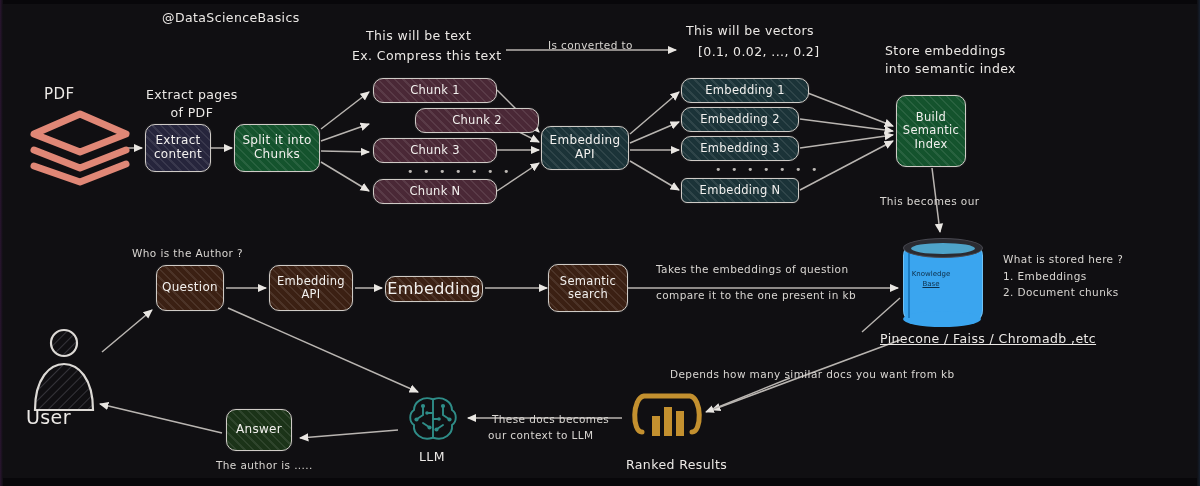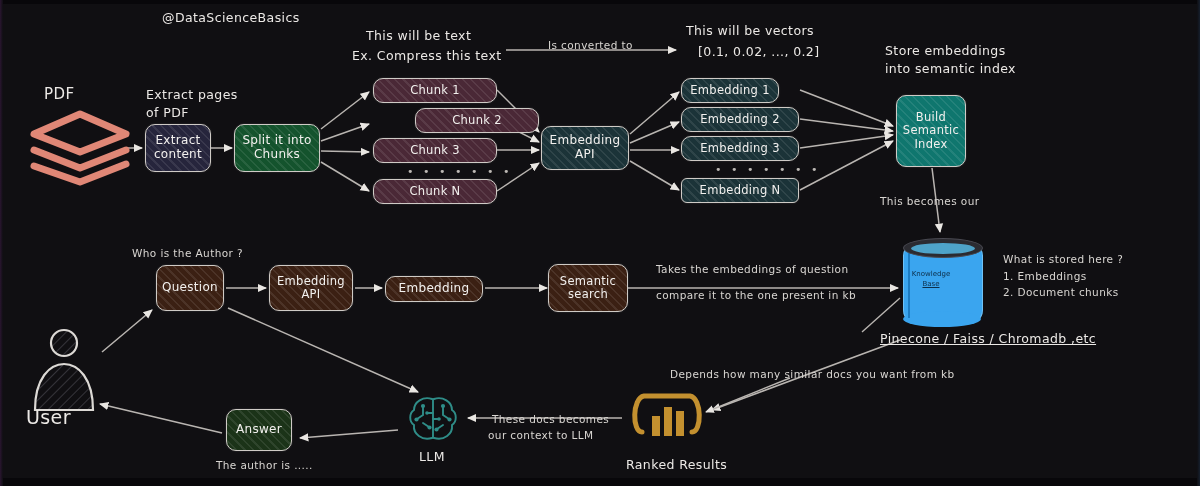--- a/index.html
+++ b/index.html
@@ -38,21 +38,21 @@
       rgba(255,255,255,.085) 0px,
       rgba(255,255,255,.085) 1.5px,
       rgba(255,255,255,0) 1.5px,
       rgba(255,255,255,0) 6px);
   }
   
   .n-navy{background:#26253c;}
   .n-maroon{background:#14532d;}
   .n-chunk{background:#4a2836;}
   .n-teal{background:#1b3338;}
-  .n-purple{background:#0f766e;}
+  .n-purple{background:#14532d;}
   .n-brown{background:#3b2013;}
   .n-green{background:#1b3318;}
 
   .label{
     position:absolute;color:#ece9e6;
     font-family:"DejaVu Sans",sans-serif;
     white-space:pre;line-height:1.45;
     letter-spacing:.4px;
   }
   .lbl-sm{font-size:10.5px;color:#d9d6d2;}
@@ -156,21 +156,21 @@
     <svg viewBox="0 0 108 78" width="108" height="78">
       <g fill="none" stroke="#e08776" stroke-width="7" stroke-linejoin="round" stroke-linecap="round">
         <path d="M54 6 L100 26 L54 44 L8 26 Z"></path>
         <path d="M8 42 L54 60 L100 42"></path>
         <path d="M8 58 L54 74 L100 56"></path>
       </g>
     </svg>
   </div>
   <div class="label lbl-lg" style="left:44px;top:84px;">PDF</div>
 
-  <div class="label lbl-md" style="left:146px;top:86px;">Extract pages
+  <div class="label lbl-md" style="left:146px;top:86px;text-align:center;">Extract pages
 of PDF</div>
 
   <div class="node n-navy" style="left:145px;top:124px;width:66px;height:48px;font-size:12px;">
     <span>Extract
 content</span>
   </div>
 
   <div class="node n-maroon" style="left:234px;top:124px;width:86px;height:48px;font-size:12px;">
     <span>Split it into
 Chunks</span>
@@ -195,21 +195,21 @@
   </div>
 
   <div class="node n-teal" style="left:541px;top:126px;width:88px;height:44px;font-size:12px;">
     <span>Embedding
 API</span>
   </div>
 
   <div class="label lbl-md" style="left:686px;top:22px;">This will be vectors</div>
   <div class="label lbl-md" style="left:698px;top:43px;">[0.1, 0.02, ..., 0.2]</div>
 
-  <div class="node n-teal" style="left:681px;top:78px;width:98px;height:25px;font-size:11.5px;">
+  <div class="node n-teal" style="left:681px;top:78px;width:128px;height:25px;font-size:11.5px;">
     <span>Embedding 1</span>
   </div>
   <div class="node n-teal" style="left:681px;top:107px;width:118px;height:25px;font-size:11.5px;">
     <span>Embedding 2</span>
   </div>
   <div class="node n-teal" style="left:681px;top:136px;width:118px;height:25px;font-size:11.5px;">
     <span>Embedding 3</span>
   </div>
   <div class="dots" style="left:715px;top:163px;">• • • • • • •</div>
   <div class="node n-teal" style="left:681px;top:178px;width:118px;height:25px;font-size:11.5px;border-radius:6px;">
@@ -231,21 +231,21 @@
 
   <div class="node n-brown" style="left:156px;top:265px;width:68px;height:46px;font-size:12px;">
     <span>Question</span>
   </div>
 
   <div class="node n-brown" style="left:269px;top:265px;width:84px;height:46px;font-size:11.5px;">
     <span>Embedding
 API</span>
   </div>
 
-  <div class="node n-brown" style="left:385px;top:276px;width:98px;height:26px;font-size:12px;">
+  <div class="node n-brown" style="left:385px;top:276px;width:98px;height:26px;font-size:16px;">
     <span>Embedding</span>
   </div>
 
   <div class="node n-brown" style="left:548px;top:264px;width:80px;height:48px;font-size:11.5px;">
     <span>Semantic
 search</span>
   </div>
 
   <div class="label lbl-sm" style="left:656px;top:262px;">Takes the embeddings of question</div>
   <div class="label lbl-sm" style="left:656px;top:288px;">compare it to the one present in kb</div>

